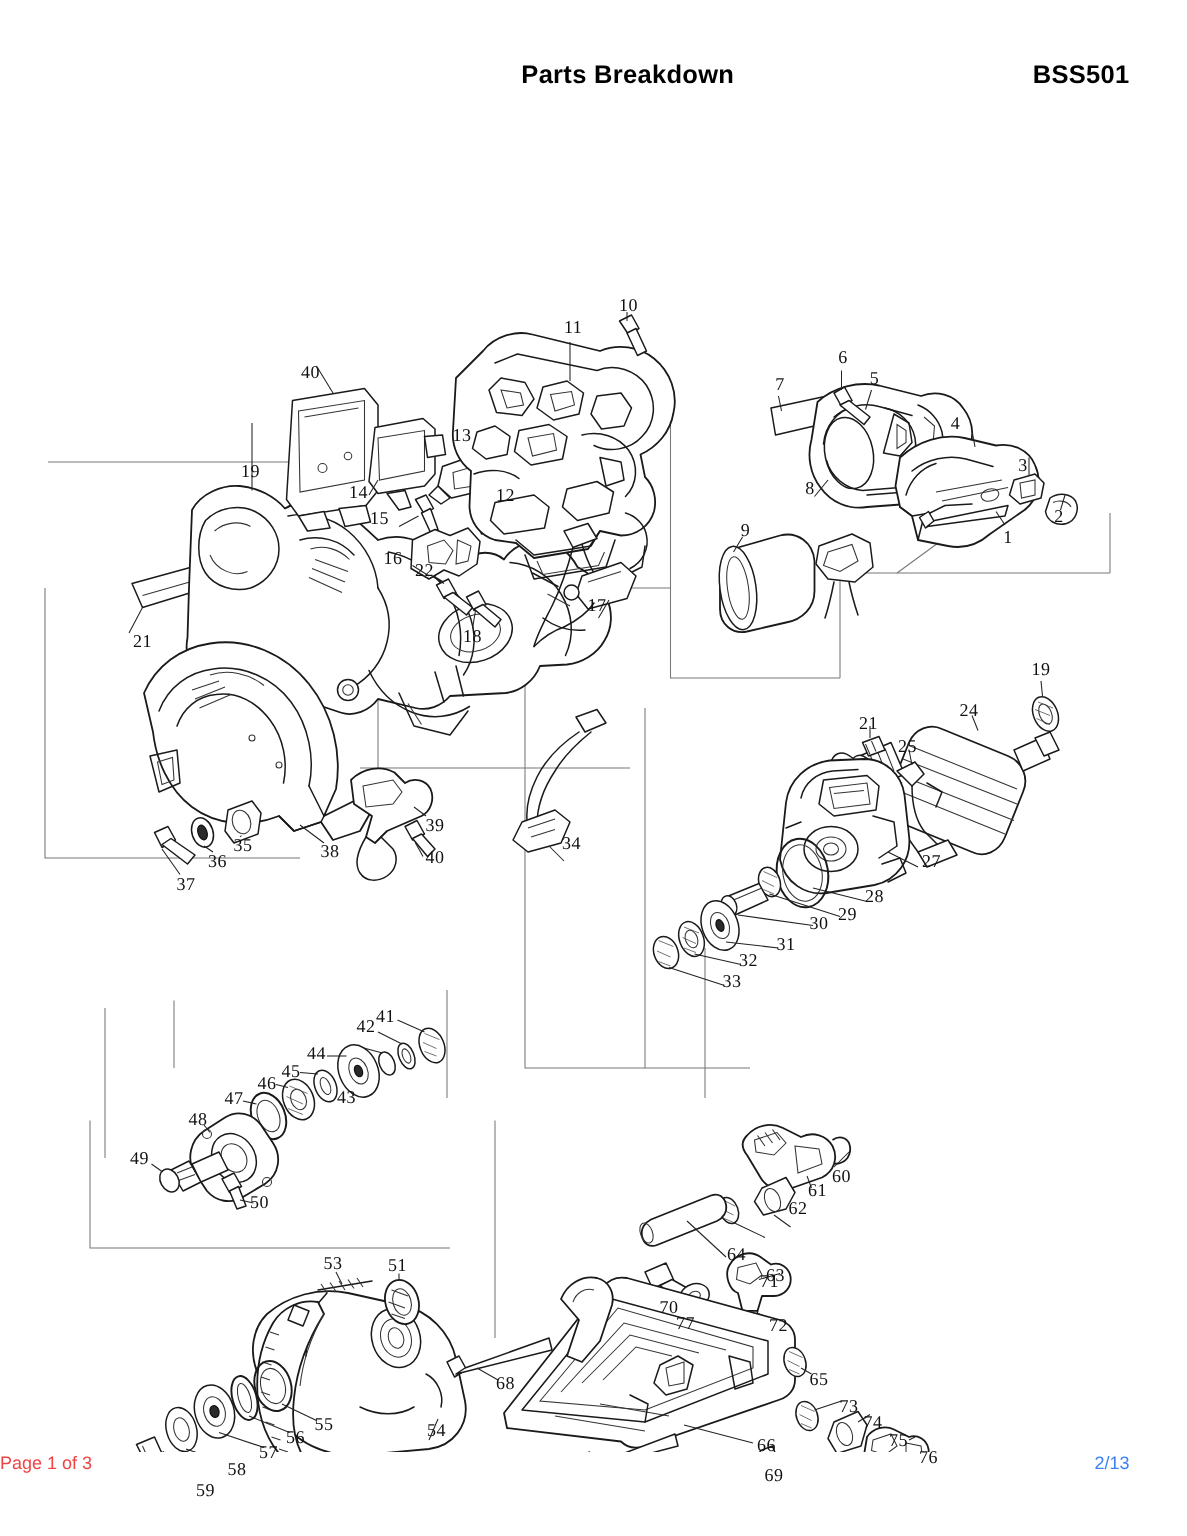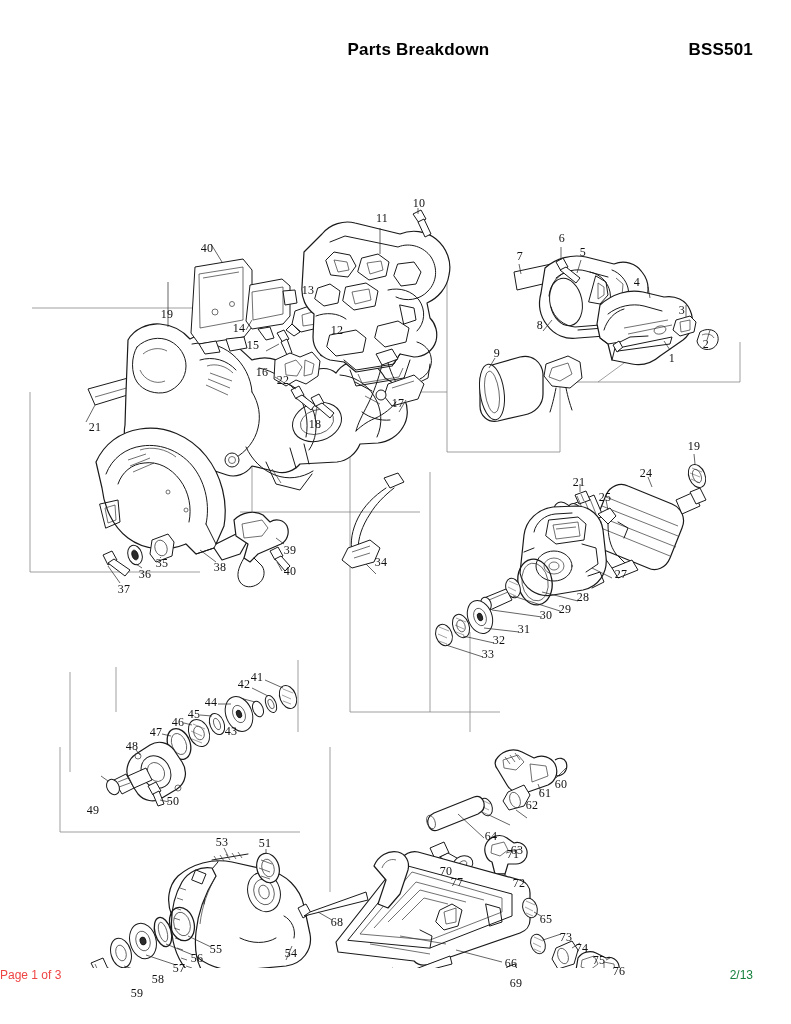--- a/index.html
+++ b/index.html
@@ -103,21 +103,21 @@
   }
 
   
   #footer { position:absolute; left:0; top:968px; width:791px; height:30px; }
   #page-label {
     position: absolute; left: 0; top: 0; width: 732px;
     text-align: left; font-size: 12px; color: #ef4444;
   }
   #sheet-no {
     position: absolute; right: 38px; top: 0;
-    font-size: 12px; color: #15803d;
+    font-size: 12px; color: #3b82f6;
   }
 
   
   #drawing {
     position: absolute;
     left: 0; top: 92px;
     width: 791px; height: 876px;
   }
   #drawing svg { display: block; }
 
@@ -930,21 +930,21 @@
         <div class="callout" style="left: 290px; top: 458px;">39</div>
         <div class="callout" style="left: 290px; top: 479px;">40</div>
         <div class="callout" style="left: 257px; top: 585px;">41</div>
         <div class="callout" style="left: 244px; top: 592px;">42</div>
         <div class="callout" style="left: 231px; top: 603px; margin-top: 36px;">43</div>
         <div class="callout" style="left: 211px; top: 610px;">44</div>
         <div class="callout" style="left: 194px; top: 622px;">45</div>
         <div class="callout" style="left: 178px; top: 630px;">46</div>
         <div class="callout" style="left: 156px; top: 640px;">47</div>
         <div class="callout" style="left: 132px; top: 654px;">48</div>
-        <div class="callout" style="left: 93px; top: 718px; text-align: center;">49</div>
+        <div class="callout" style="left: 93px; top: 680px; text-align: center;">49</div>
         <div class="callout" style="left: 173px; top: 709px;">50</div>
         <div class="callout" style="left: 265px; top: 751px;">51</div>
         <div class="callout" style="left: 222px; top: 750px;">53</div>
         <div class="callout" style="left: 291px; top: 861px;">54</div>
         <div class="callout" style="left: 216px; top: 857px;">55</div>
         <div class="callout" style="left: 197px; top: 866px;">56</div>
         <div class="callout" style="left: 179px; top: 876px;">57</div>
         <div class="callout" style="left: 158px; top: 887px;">58</div>
         <div class="callout" style="left: 137px; top: 901px;">59</div>
         <div class="callout" style="left: 561px; top: 692px;">60</div>

